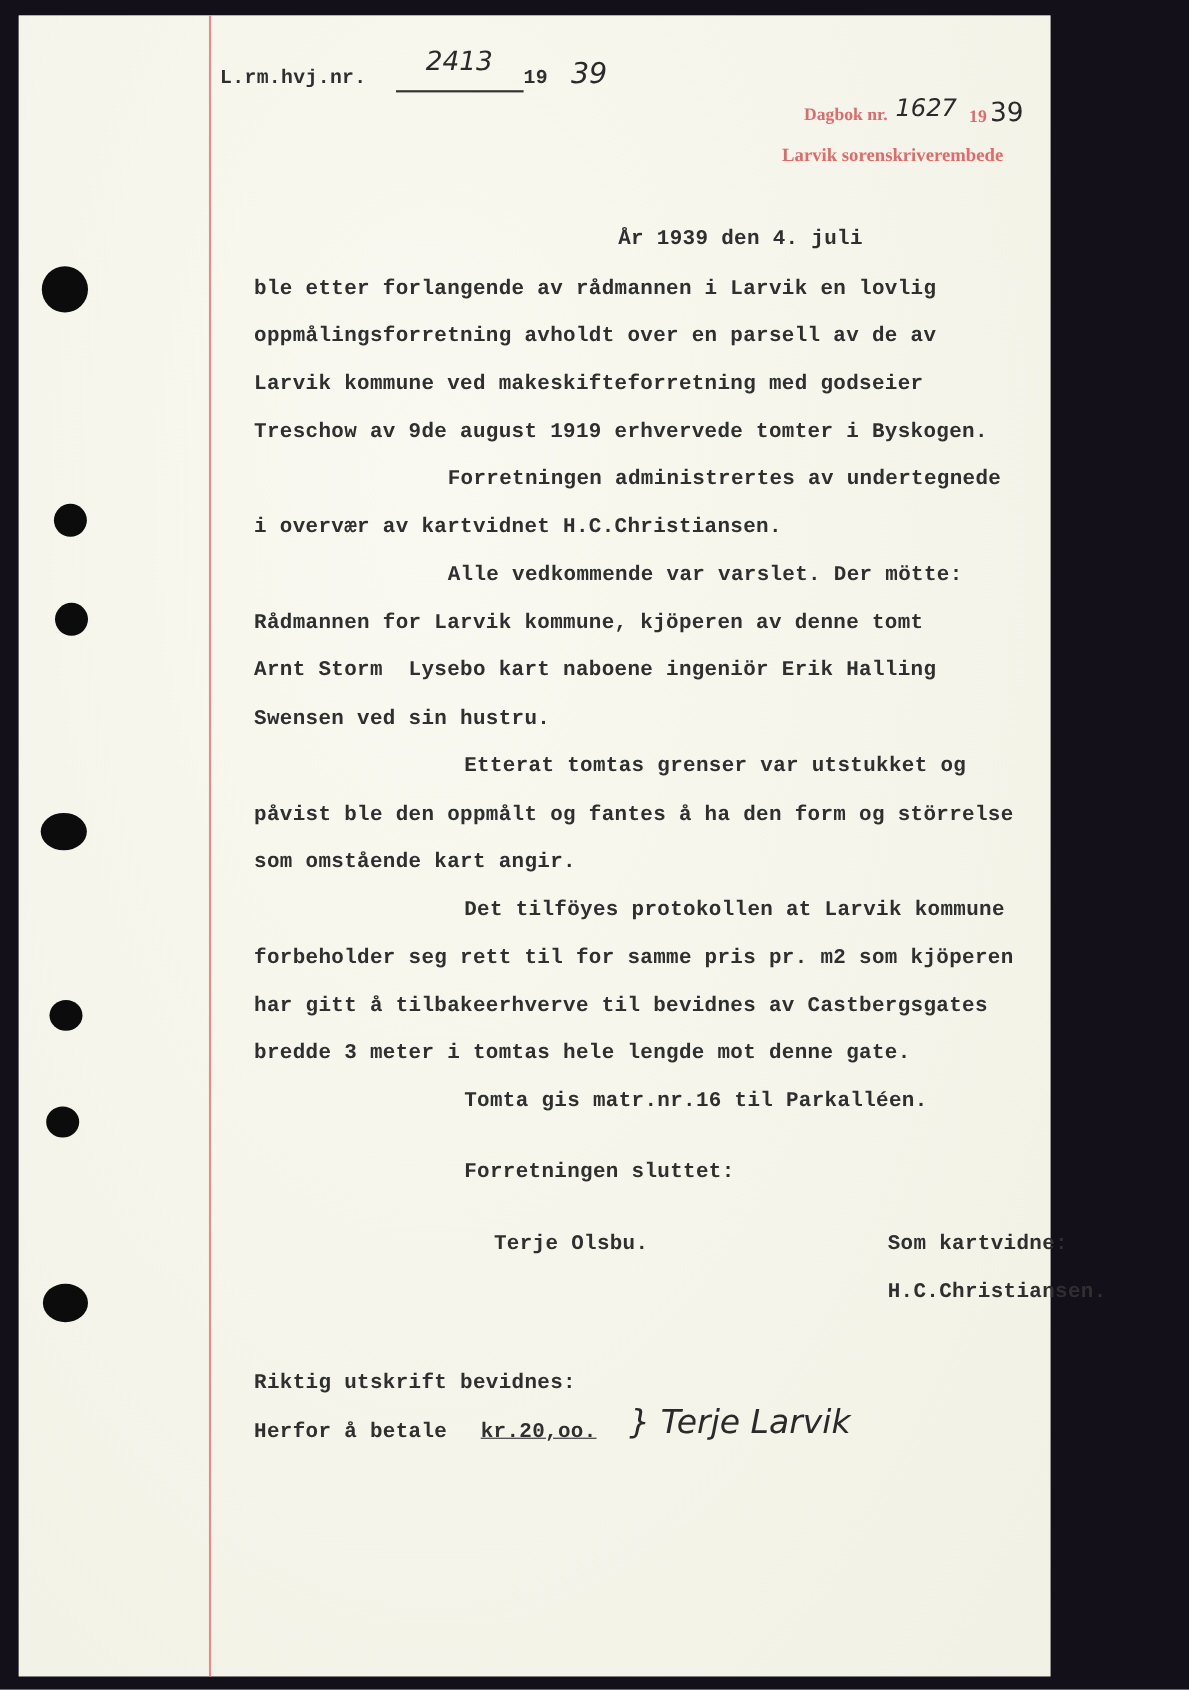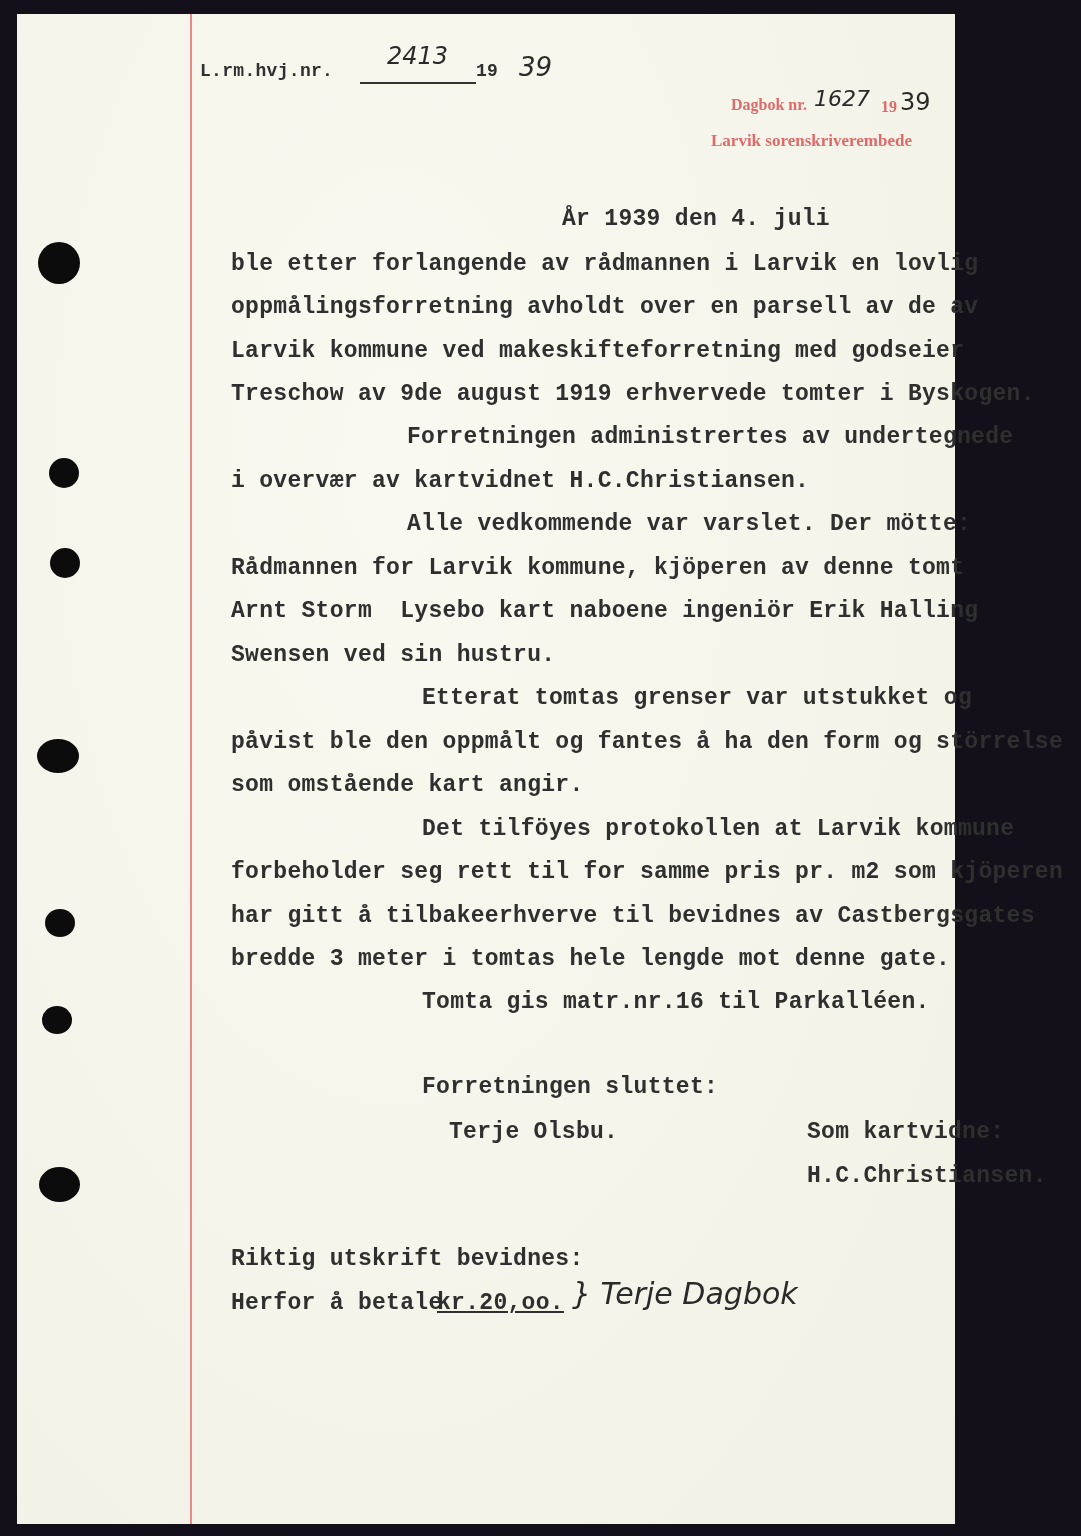--- a/index.html
+++ b/index.html
@@ -13,21 +13,21 @@
   }
   .margin-line {
     position:absolute; left:173px; top:0; width:2px; height:100%;
     background:#e88a8a;
   }
   .hole {
     position:absolute; background:#0c0c0c; border-radius:50%;
   }
   .tw {
     position:absolute; font-family:"Liberation Mono", "DejaVu Sans Mono", monospace;
-    font-weight:bold; color:#2f2f2f; font-size:23px; white-space:pre; letter-spacing:0.3px;
+    font-weight:bold; color:#2f2f2f; font-size:19px; white-space:pre; letter-spacing:0.3px;
   }
   .hand {
     position:absolute; font-family:"DejaVu Sans", sans-serif; color:#2a2a2a;
     font-style:italic; white-space:pre;
   }
   .stamp {
     position:absolute; font-family:"Liberation Serif", "DejaVu Serif", serif;
     font-weight:bold; color:#e06a6a; white-space:pre;
   }
   .underline-rule {
@@ -77,28 +77,28 @@
     <span class="tw" style="left:214px;top:584px;">Arnt Storm  Lysebo kart naboene ingeniör Erik Halling</span>
     <span class="tw" style="left:214px;top:628px;">Swensen ved sin hustru.</span>
     <span class="tw" style="left:405px;top:671px;">Etterat tomtas grenser var utstukket og</span>
     <span class="tw" style="left:214px;top:715px;">påvist ble den oppmålt og fantes å ha den form og störrelse</span>
     <span class="tw" style="left:214px;top:758px;">som omstående kart angir.</span>
     <span class="tw" style="left:405px;top:802px;">Det tilföyes protokollen at Larvik kommune</span>
     <span class="tw" style="left:214px;top:845px;">forbeholder seg rett til for samme pris pr. m2 som kjöperen</span>
     <span class="tw" style="left:214px;top:889px;">har gitt å tilbakeerhverve til bevidnes av Castbergsgates</span>
     <span class="tw" style="left:214px;top:932px;">bredde 3 meter i tomtas hele lengde mot denne gate.</span>
     <span class="tw" style="left:405px;top:975px;">Tomta gis matr.nr.16 til Parkalléen.</span>
-    <span class="tw" style="left:405px;top:1040px;margin-top:20px;">Forretningen sluttet:</span>
+    <span class="tw" style="left:405px;top:1040px;">Forretningen sluttet:</span>
   </div>
 
   <div>
     <span class="tw" style="left:432px;top:1105px;">Terje Olsbu.</span>
     <span class="tw" style="left:790px;top:1105px;">Som kartvidne:</span>
     <span class="tw" style="left:790px;top:1149px;">H.C.Christiansen.</span>
   </div>
 
   <div>
     <span class="tw" style="left:214px;top:1232px;">Riktig utskrift bevidnes:</span>
     <span class="tw" style="left:214px;top:1276px;">Herfor å betale</span>
     <span class="tw" style="left:420px;top:1276px;text-decoration:underline;">kr.20,oo.</span>
-    <span class="hand" style="left:555px;top:1262px;font-size:30px;">} Terje Dagbok</span>
+    <span class="hand" style="left:555px;top:1262px;font-size:30px;">} Terje Larvik</span>
   </div>
 </div>
 
 </body></html>

